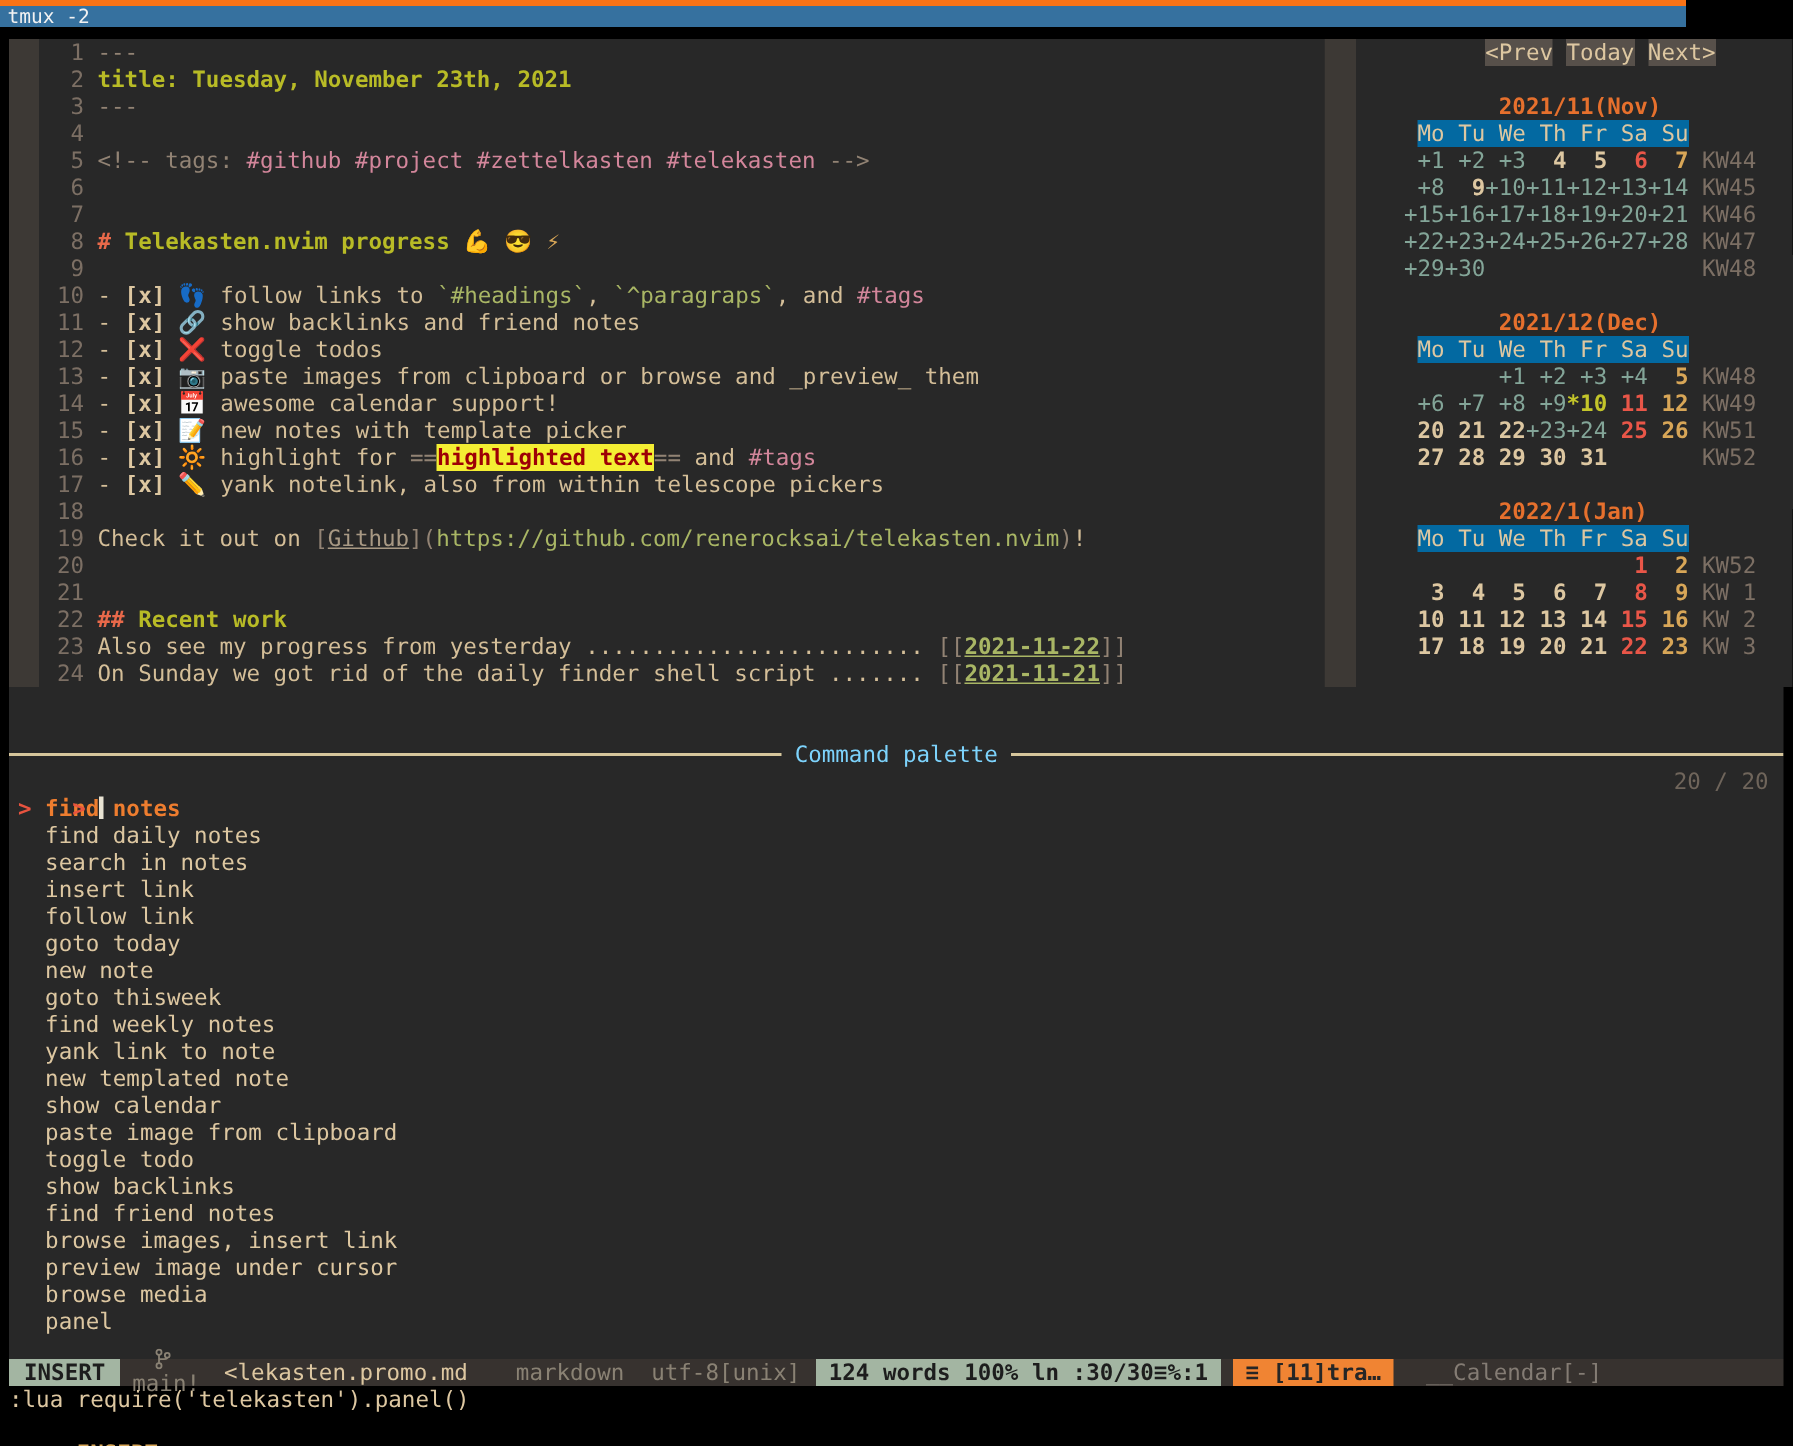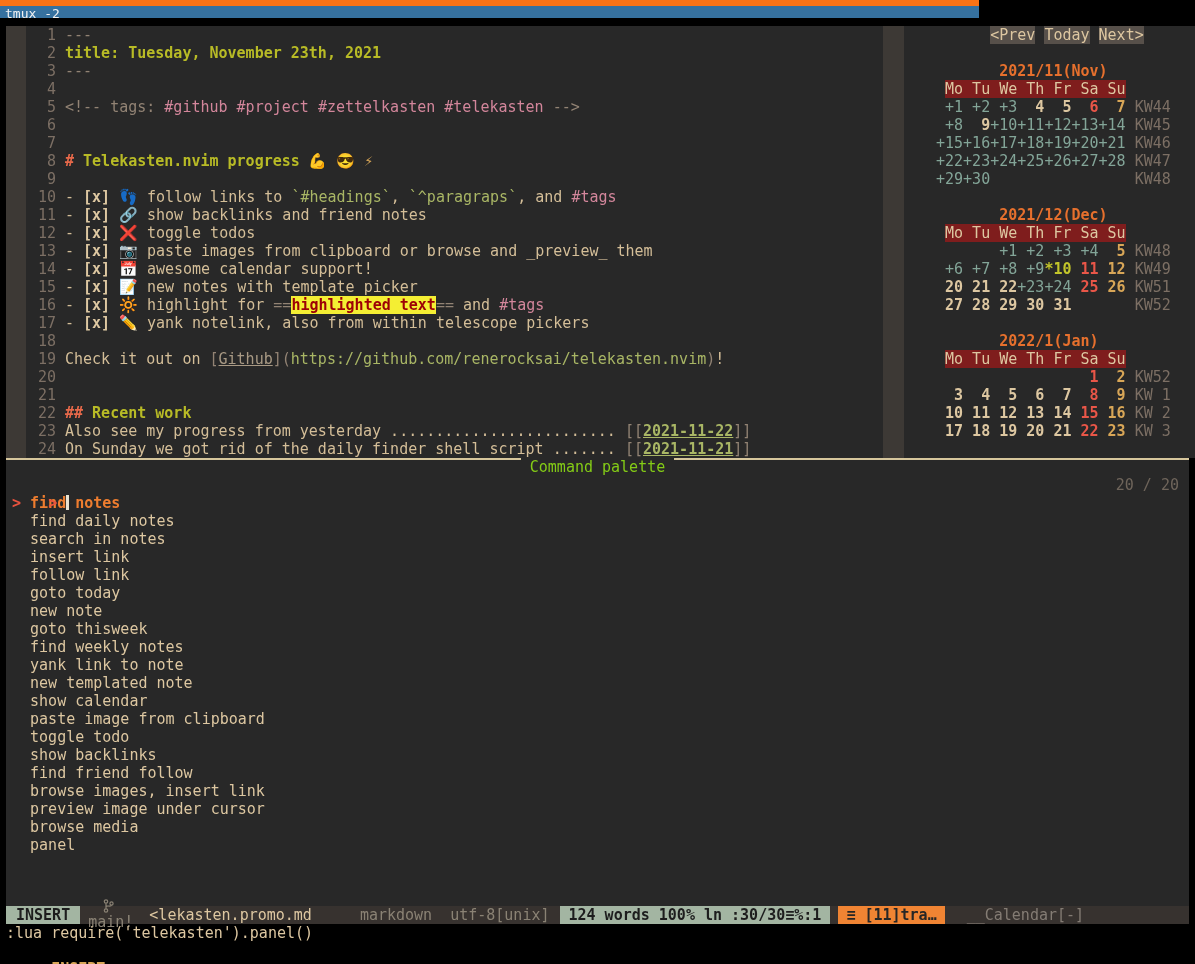--- a/index.html
+++ b/index.html
@@ -1,19 +1,19 @@
 <!DOCTYPE html>
 <html><head>
 <meta charset="utf-8">
 <style>
   html,body{margin:0;padding:0;background:#000;}
   body{width:1195px;height:964px;position:relative;overflow:hidden;
        font-family:"DejaVu Sans Mono",monospace;}
-  .titlebar{position:absolute;left:0;top:0;width:979px;height:18px;
-    background:#36719f;border-top:6px solid #f97316;box-sizing:border-box;
+  .titlebar{position:absolute;left:0;top:0;width:1124px;height:18px;
+    background:#36719f;border-top:4px solid #f97316;box-sizing:border-box;
     color:#f2f2f2;font-size:13px;line-height:15px;padding-left:5px;}
   
   .editorwin{position:absolute;left:6px;top:26px;width:919px;height:432px;background:#282828;overflow:hidden;}
   .signcol{position:absolute;left:0;top:0;width:20px;height:432px;background:#3d3935;}
   .vsep{position:absolute;left:925px;top:26px;width:2px;height:432px;background:#9a8d7b;}
   .calwin{position:absolute;left:883px;top:26px;width:286px;height:432px;background:#282828;overflow:hidden;padding-left:32px;}
   .palette{position:absolute;left:6px;top:458px;width:1183px;height:448px;background:#282828;overflow:hidden;}
   
   .row,.calrow,.prow{height:18px;line-height:18px;font-size:15px;white-space:pre;}
   .row{padding-left:20px;}
@@ -34,40 +34,40 @@
   .c-emoji{color:#d8a657}
   
   .cl-lnk{color:#83a598}
   .cl-n{color:#ddc7a1;font-weight:bold}
   .cl-sat{color:#e95648;font-weight:bold}
   .cl-sun{color:#d8a657;font-weight:bold}
   .cl-tdy{color:#c3c52a;font-weight:bold}
   .cl-b{color:#282828}
   .cl-kw{color:#7c6f64}
   .cl-title{color:#e6702d;font-weight:bold}
-  .cl-hdr{background:#7f1d1d;color:#ddc7a1}
+  .cl-hdr{background:#0369a1;color:#ddc7a1}
   .cal-btn{background:#57504a;color:#ddc7a1}
   
-  .sep{height:18px;display:flex;color:#84cc16;font-size:15px;line-height:18px;}
+  .sep{height:18px;display:flex;align-items:center;color:#7dd3fc;font-size:15px;line-height:18px;margin-top:36px;}
   .sep .ln{flex:1;height:2px;background:#d6c69c;}
   .sep .lbl{padding:0 9px;white-space:pre;}
   .promptline{position:relative;height:18px;line-height:18px;font-size:15px;white-space:pre;padding-left:6px;}
   .pcaret{color:#e8533f;font-weight:bold}
   .cursorbar{display:inline-block;width:3px;height:15px;background:#e8e3d3;vertical-align:-2px;margin-left:9px;}
   .counter{position:absolute;right:10px;top:0;color:#6f655b;}
   .selcaret{color:#e8533f;font-weight:bold}
   .sellbl{color:#ee7d2f;font-weight:bold}
   
   .statusbar{position:absolute;left:6px;top:906px;width:1183px;height:18px;background:#37322f;
     display:flex;align-items:center;font-size:15px;line-height:18px;white-space:pre;}
   .seg-mode{background:#a3b5a2;color:#1d1d1d;font-weight:bold;padding:0 10px;}
   .seg-branch{color:#8a8274;margin-left:8px;display:flex;align-items:center;flex-direction:column;}
   .seg-branch svg{margin-right:5px;}
   .seg-file{color:#ddc7a1;margin-left:16px;text-align:center;}
-  .seg-ft{color:#8a8274;margin-left:28px;padding-left:20px;}
+  .seg-ft{color:#8a8274;margin-left:12px;padding-left:20px;}
   .seg-enc{color:#8a8274;margin-left:18px;}
   .seg-stats{background:#a3b5a2;color:#1d1d1d;font-weight:bold;padding:0 9px;margin-left:10px;}
   .seg-tab{background:#f08433;color:#262626;font-weight:bold;padding:0 8px;margin-left:8px;}
   .seg-cal{color:#847c74;margin-left:22px;text-align:center;}
   .cmdline{position:absolute;left:6px;top:924px;width:1183px;height:18px;line-height:18px;
     font-size:15px;color:#ddc7a1;white-space:pre;}
   .modeline{position:absolute;left:6px;top:942px;width:1183px;height:18px;line-height:18px;font-size:15px;white-space:pre;}
   .mode{color:#d8a657;font-weight:bold;}
 </style>
 </head>
@@ -157,21 +157,21 @@
       <div class="prow"><span>  </span><span>goto today</span></div>
       <div class="prow"><span>  </span><span>new note</span></div>
       <div class="prow"><span>  </span><span>goto thisweek</span></div>
       <div class="prow"><span>  </span><span>find weekly notes</span></div>
       <div class="prow"><span>  </span><span>yank link to note</span></div>
       <div class="prow"><span>  </span><span>new templated note</span></div>
       <div class="prow"><span>  </span><span>show calendar</span></div>
       <div class="prow"><span>  </span><span>paste image from clipboard</span></div>
       <div class="prow"><span>  </span><span>toggle todo</span></div>
       <div class="prow"><span>  </span><span>show backlinks</span></div>
-      <div class="prow"><span>  </span><span>find friend follow</span></div>
+      <div class="prow"><span>  </span><span>find friend notes</span></div>
       <div class="prow"><span>  </span><span>browse images, insert link</span></div>
       <div class="prow"><span>  </span><span>preview image under cursor</span></div>
       <div class="prow"><span>  </span><span>browse media</span></div>
       <div class="prow"><span>  </span><span>panel</span></div>
     </div>
 </div>
 
 <div class="statusbar">
   <span class="seg-mode">INSERT</span>
   <span class="seg-branch"><svg width="11" height="14" viewBox="0 0 11 14">

